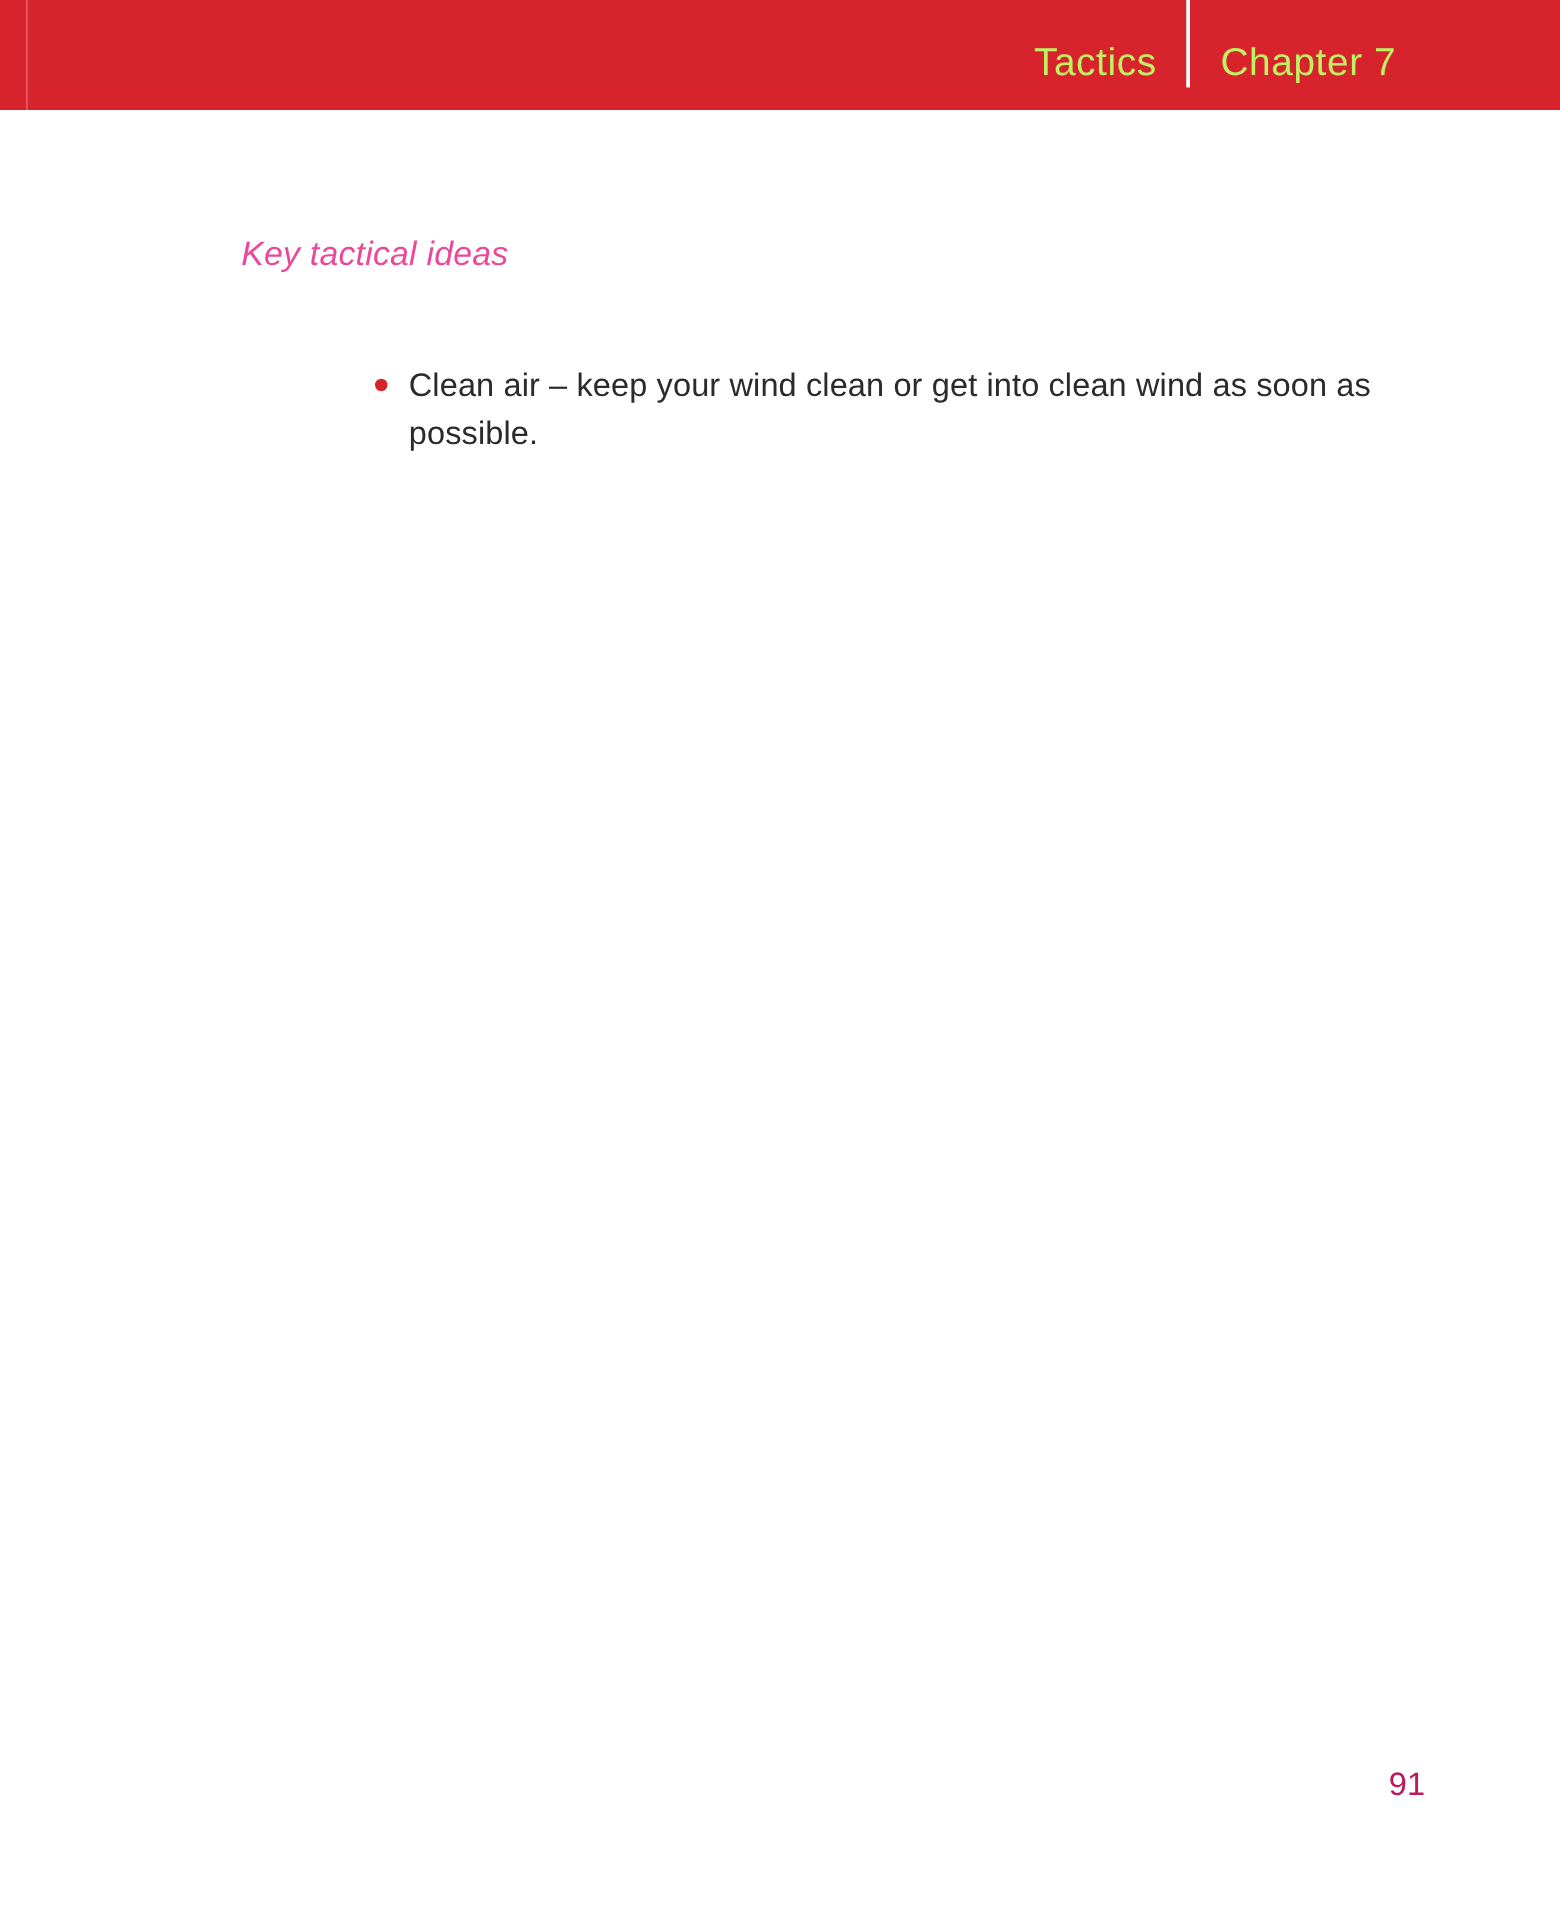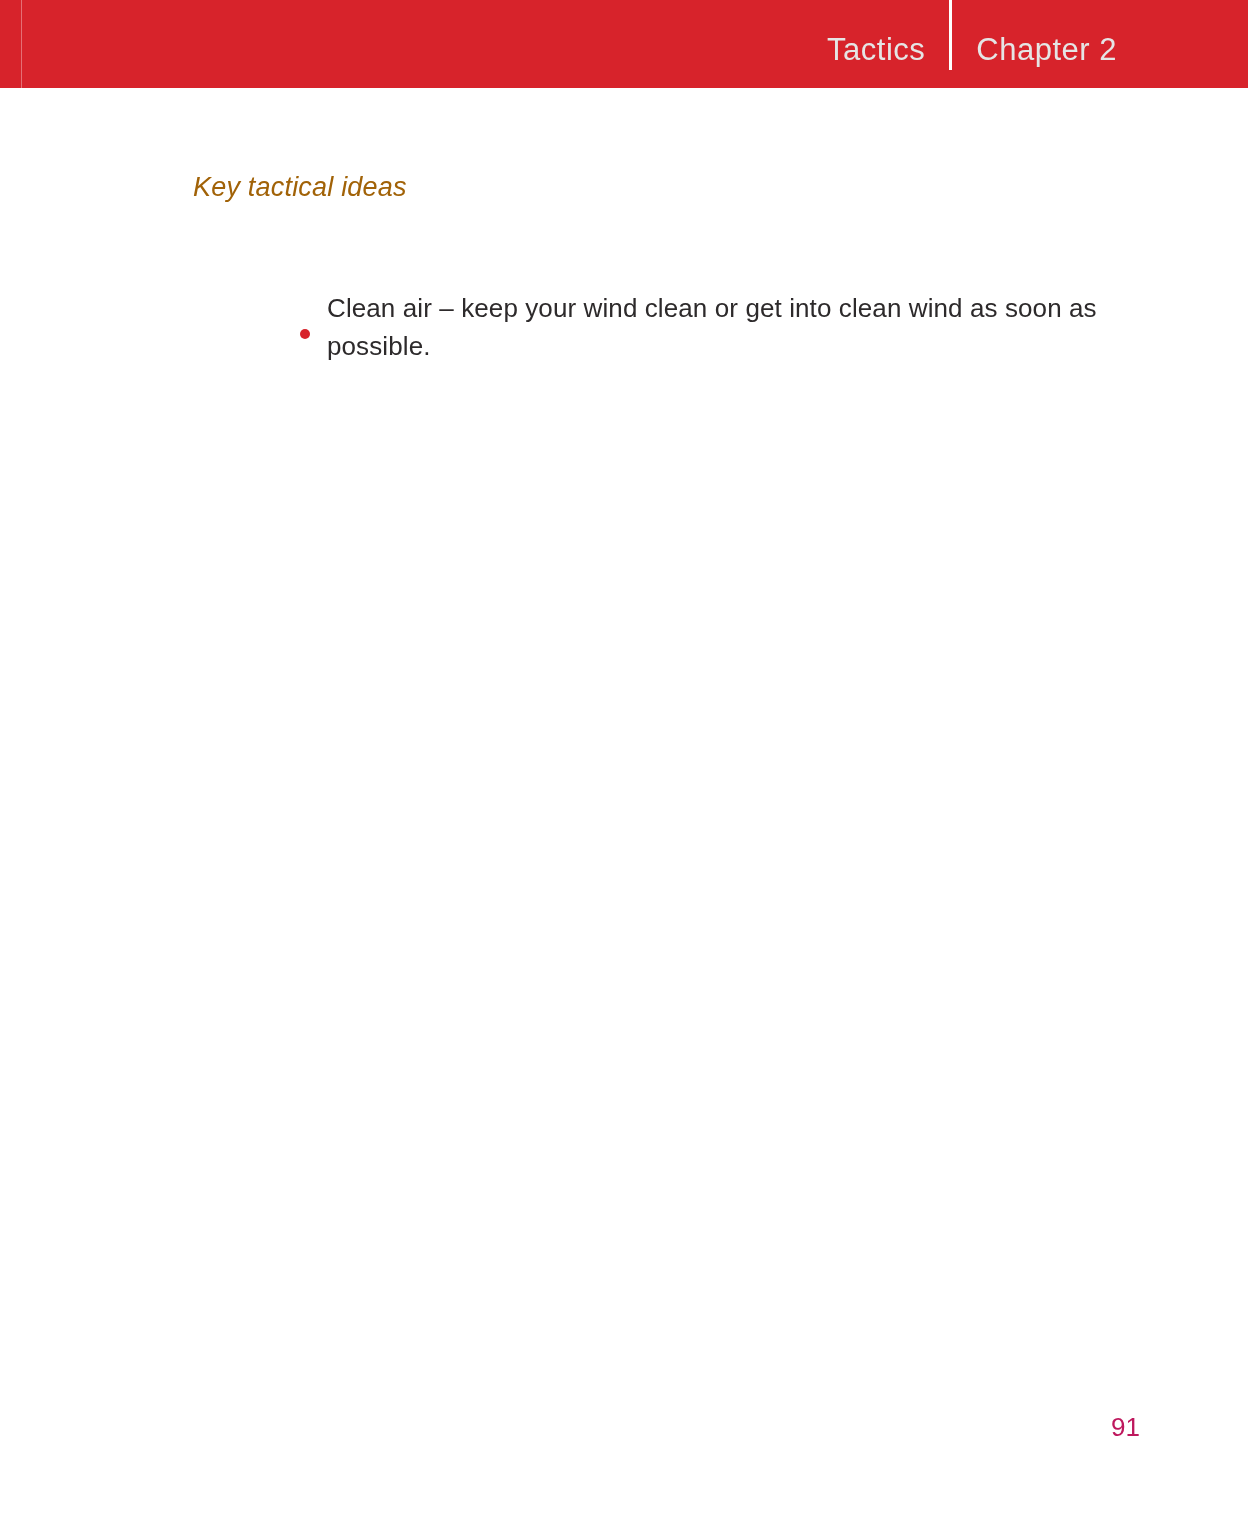--- a/index.html
+++ b/index.html
@@ -35,59 +35,59 @@
   }
   .header-inner {
     position: absolute;
     top: 0;
     right: 131px;
     height: 88px;
     display: flex;
     align-items: flex-start;
   }
   .header-label {
-    color: #e5e5e5;
+    color: #bef264;
     font-size: 31px;
     font-weight: 300;
     letter-spacing: 0.5px;
     line-height: 88px;
     padding-top: 6px;
   }
   .header-divider {
     width: 3px;
     height: 70px;
     background: #ffffff;
     margin: 0 24px;
   }
 
   
   .section-heading {
     position: absolute;
-    top: 172px;
+    top: 188px;
     left: 193px;
-    color: #a16207;
+    color: #ec4899;
     font-size: 27px;
     font-style: italic;
     font-weight: 400;
     letter-spacing: 0.2px;
   }
 
   
   .key-ideas-list {
     position: absolute;
     top: 289px;
     left: 300px;
     width: 860px;
     list-style: none;
     margin: 0;
     padding: 0;
   }
   .key-ideas-list li {
     display: flex;
-    align-items: center;
+    align-items: flex-start;
     margin-bottom: 22px;
   }
   .bullet-dot {
     flex: 0 0 auto;
     width: 10px;
     height: 10px;
     border-radius: 50%;
     background: #d7232b;
     margin-top: 14px;
     margin-right: 17px;
@@ -112,21 +112,21 @@
 </head>
 <body>
 
 <div class="page">
 
   <div class="header-bar">
     <div class="spine-line"></div>
     <div class="header-inner">
       <span class="header-label">Tactics</span>
       <span class="header-divider"></span>
-      <span class="header-label">Chapter 2</span>
+      <span class="header-label">Chapter 7</span>
     </div>
   </div>
 
   <div class="section-heading">Key tactical ideas</div>
 
   <ul class="key-ideas-list">
     <li>
       <span class="bullet-dot"></span>
       <span class="li-text">Clean air – keep your wind clean or get into clean wind as soon as
 possible.</span>

